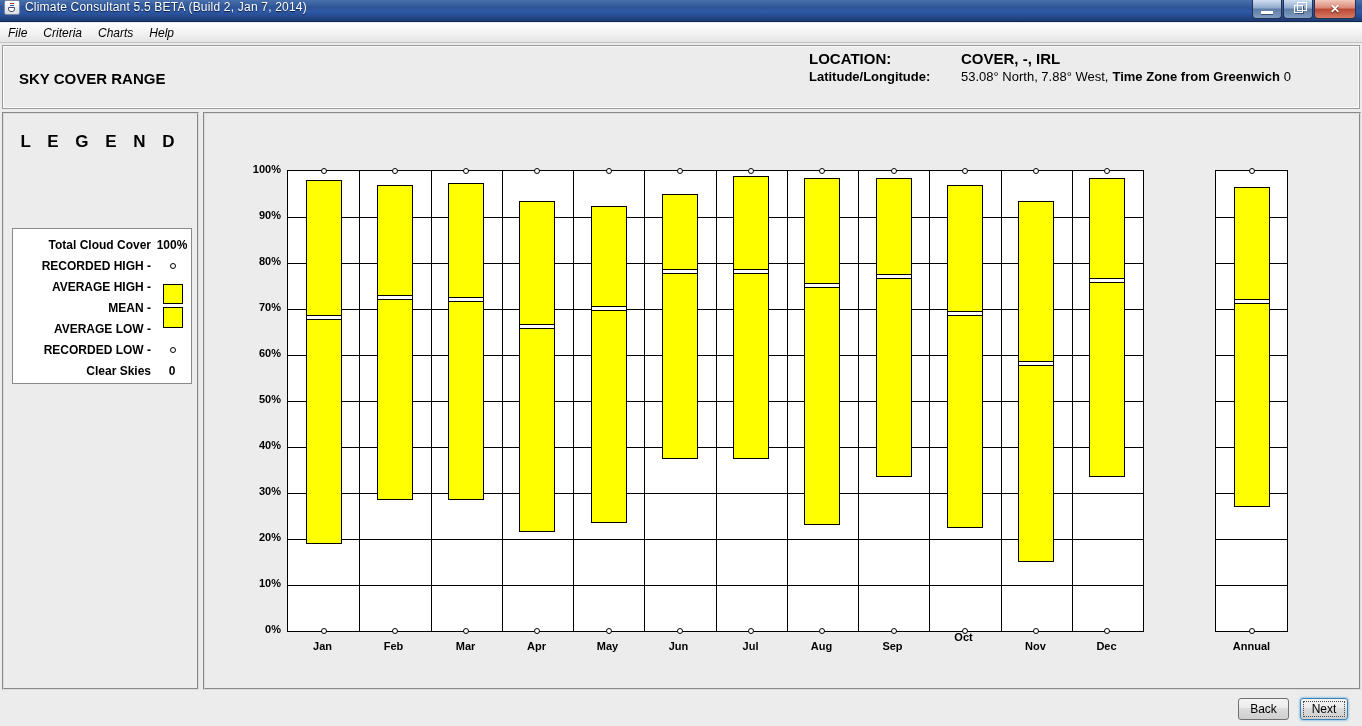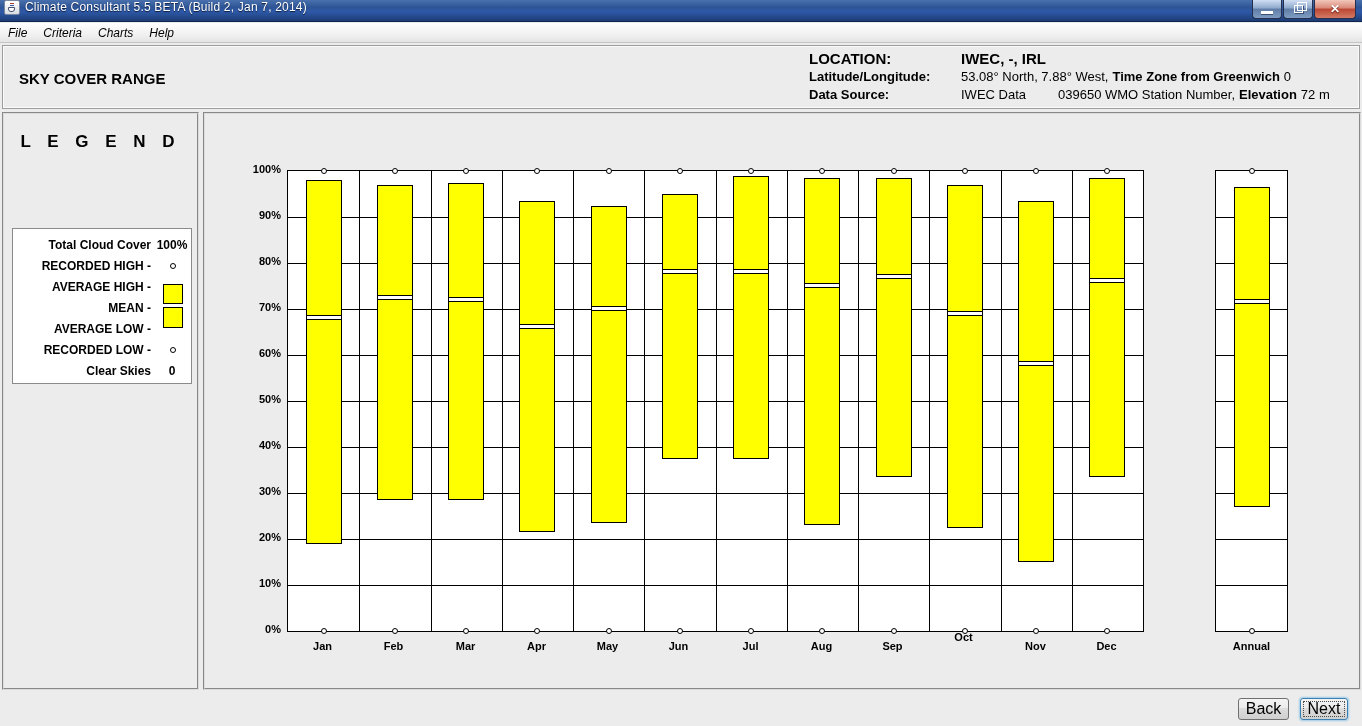--- a/index.html
+++ b/index.html
@@ -80,21 +80,21 @@
   .range-bar { position:absolute; background:#ffff00; border:1px solid #000; }
   .mean-band { position:absolute; left:0; width:100%; height:5px; background:#ffffff;
     border-top:1px solid #000; border-bottom:1px solid #000; }
   .rec-circle { position:absolute; width:6px; height:6px; border:1px solid #000;
     border-radius:50%; background:#fff; }
   .ytick { position:absolute; left:0; width:76px; text-align:right;
     font-size:11px; font-weight:bold; color:#000; }
   .xtick { position:absolute; text-align:center; font-size:11px; font-weight:bold; color:#000; }
 
   
-  .footer-btn { position:absolute; top:698px; height:22px; font-size:16px; color:#000;
+  .footer-btn { position:absolute; top:698px; height:22px; font-size:12px; color:#000;
     background:linear-gradient(#f4f4f4,#ebebeb 45%,#dddddd 46%,#cfcfcf);
     border:1px solid #707070; border-radius:3px; text-align:center; line-height:20px; }
   .btn-back { left:1238px; width:51px; }
   .btn-next { left:1300px; width:48px; border:1px solid #3c7fb1;
     box-shadow:0 0 2px 1px #9ecbe8; }
   .focus-rect { position:absolute; left:2px; top:2px; right:2px; bottom:2px;
     border:1px dotted #4a4a4a; border-radius:1px; pointer-events:none; }
 </style>
 </head>
 <body>
@@ -123,35 +123,27 @@
   <span class="menu-item">Criteria</span>
   <span class="menu-item">Charts</span>
   <span class="menu-item">Help</span>
 </div>
 
 <div class="header">
   <div class="page-title">SKY COVER RANGE</div>
   <div class="loc-block">
     <div class="loc-row">
       <span class="loc-label big">LOCATION:</span>
-      <span class="seg big">IWEC, -, IRL</span>
+      <span class="seg big">COVER, -, IRL</span>
     </div>
     <div class="loc-row">
       <span class="loc-label">Latitude/Longitude:</span>
       <span class="seg">53.08° North, 7.88° West,</span>
       <span class="seg b">Time Zone from Greenwich</span>
       <span class="seg">0</span>
-    </div>
-    <div class="loc-row">
-      <span class="loc-label">Data Source:</span>
-      <span class="seg">IWEC Data</span>
-      <span class="gap-wide"></span>
-      <span class="seg">039650 WMO Station Number,</span>
-      <span class="seg b">Elevation</span>
-      <span class="seg">72 m</span>
     </div>
   </div>
 </div>
 
 <div class="panel legend-panel">
   <div class="legend-title">L E G E N D</div>
   <div class="legend-box">
     <div class="legend-row" style="top:5px">
       <span class="lab">Total Cloud Cover</span>
       <span class="val">100%</span>

